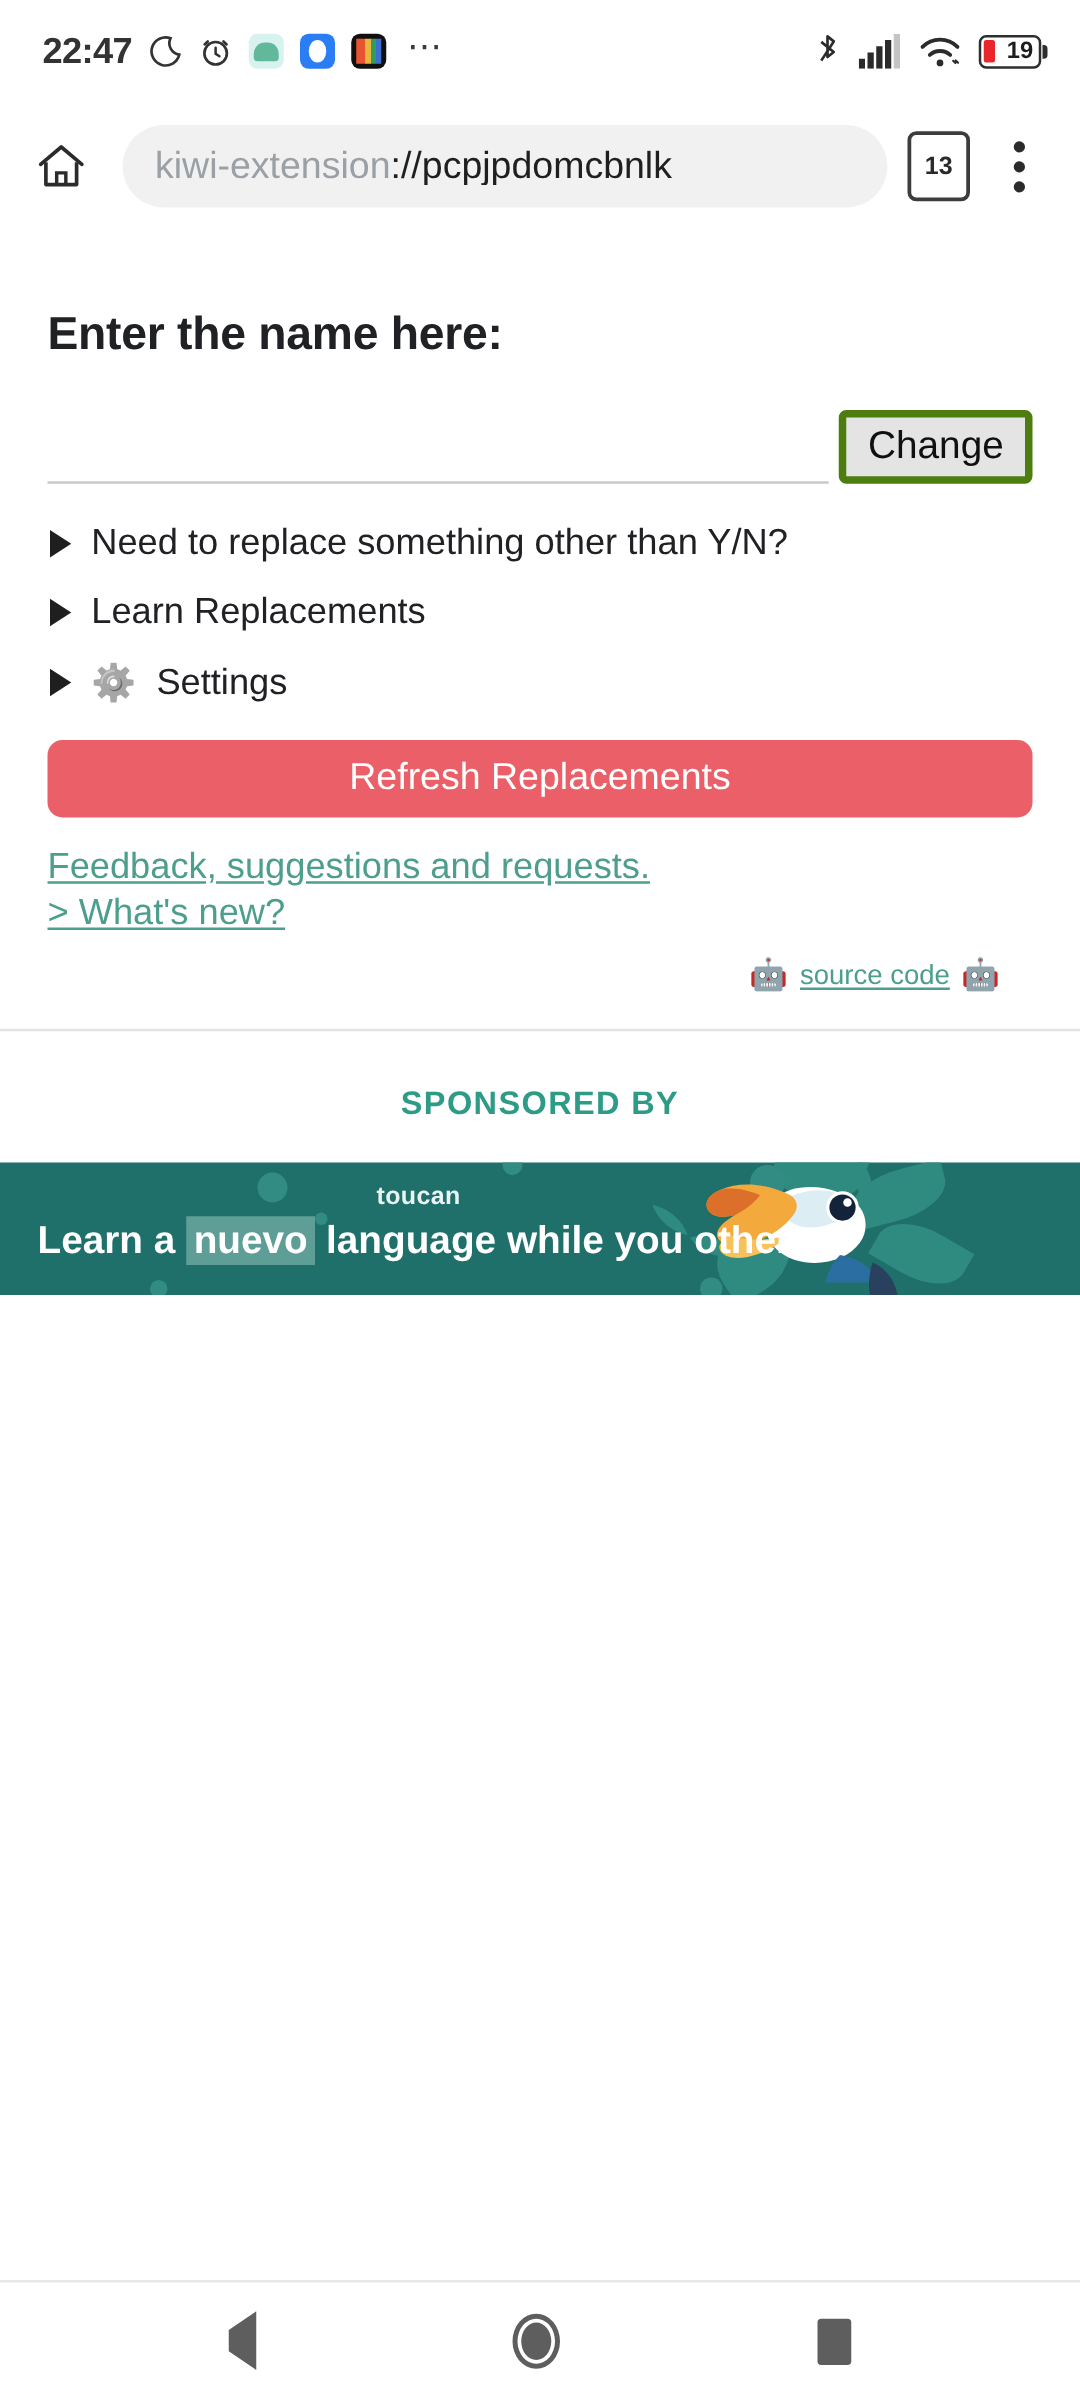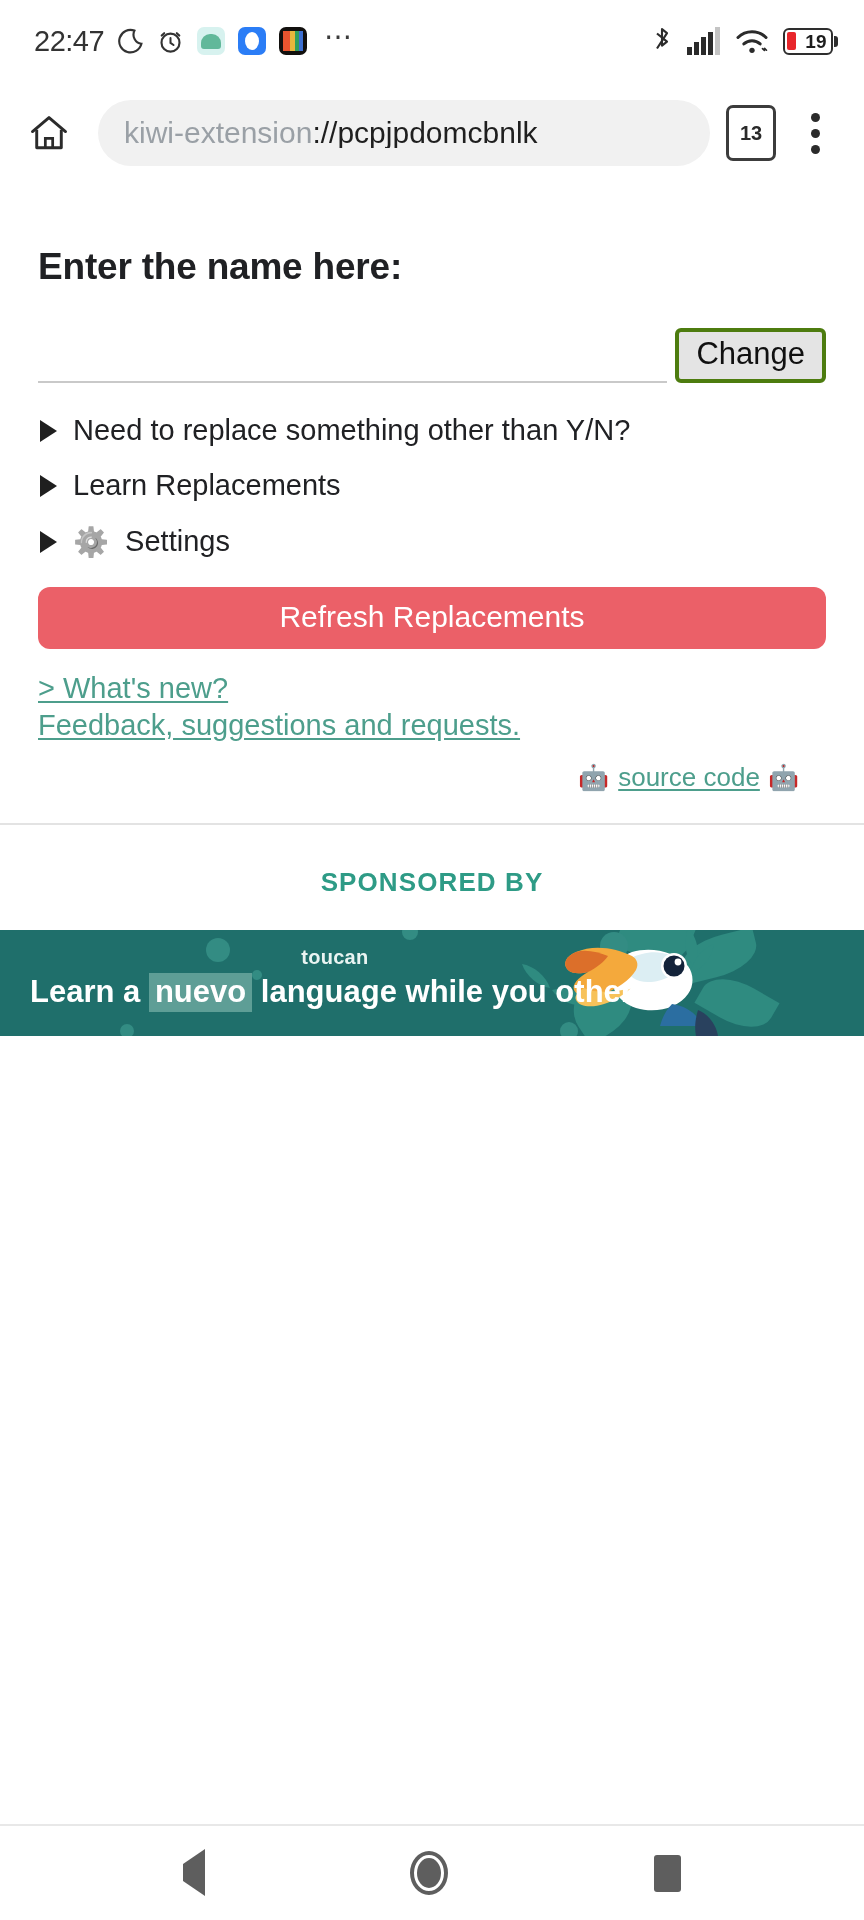--- a/index.html
+++ b/index.html
@@ -31,21 +31,21 @@
     background: #ffffff;
   }
   .status-left {
     display: flex;
     align-items: center;
     gap: 13px;
     flex: 1 1 auto;
   }
   .status-clock {
     font-size: 29px;
-    font-weight: normal;
+    font-weight: bold;
     color: #333333;
     letter-spacing: -0.5px;
   }
   .status-right {
     display: flex;
     align-items: center;
     gap: 14px;
   }
   .sicon { display: block; }
 
@@ -233,21 +233,21 @@
     color: #202124;
     outline: none;
     padding: 0 4px;
   }
   .change-btn {
     flex: 0 0 auto;
     font-family: "Liberation Sans", sans-serif;
     font-size: 31px;
     color: #101010;
     background: #e4e4e4;
-    border: 4px solid #4d7c0f;
+    border: 6px solid #4d7c0f;
     border-radius: 6px;
     padding: 5px 17px 8px 17px;
     line-height: 1.1;
   }
 
   .disclosure {
     display: flex;
     align-items: center;
     gap: 16px;
     padding: 11px 0;
@@ -304,21 +304,21 @@
     justify-content: flex-end;
     gap: 9px;
     padding-right: 26px;
   }
   .robot {
     font-size: 25px;
     line-height: 1;
   }
   .src-link {
     color: #4d9e8c;
-    font-size: 26px;
+    font-size: 22px;
     text-decoration: underline;
     text-underline-offset: 3px;
   }
 
   .hr-sep {
     margin-top: 30px;
     height: 2px;
     background: #e3e3e3;
     width: 100%;
   }
@@ -526,22 +526,22 @@
 
       <div class="disclosure">
         <span class="tri"></span>
         <span class="gear-emoji">⚙️</span>
         <span class="disc-label">Settings</span>
       </div>
 
       <button class="refresh-btn">Refresh Replacements</button>
 
       <div class="links-block">
+        <span class="link-line"><a class="tlink" href="#">Feedback, suggestions and requests.</a></span>
         <span class="link-line"><a class="tlink" href="#">&gt; What's new?</a></span>
-        <span class="link-line"><a class="tlink" href="#">Feedback, suggestions and requests.</a></span>
       </div>
 
       <div class="src-row">
         <span class="robot">🤖</span>
         <a class="src-link" href="#">source code</a>
         <span class="robot">🤖</span>
       </div>
     </div>
 
     <div class="hr-sep"></div>

